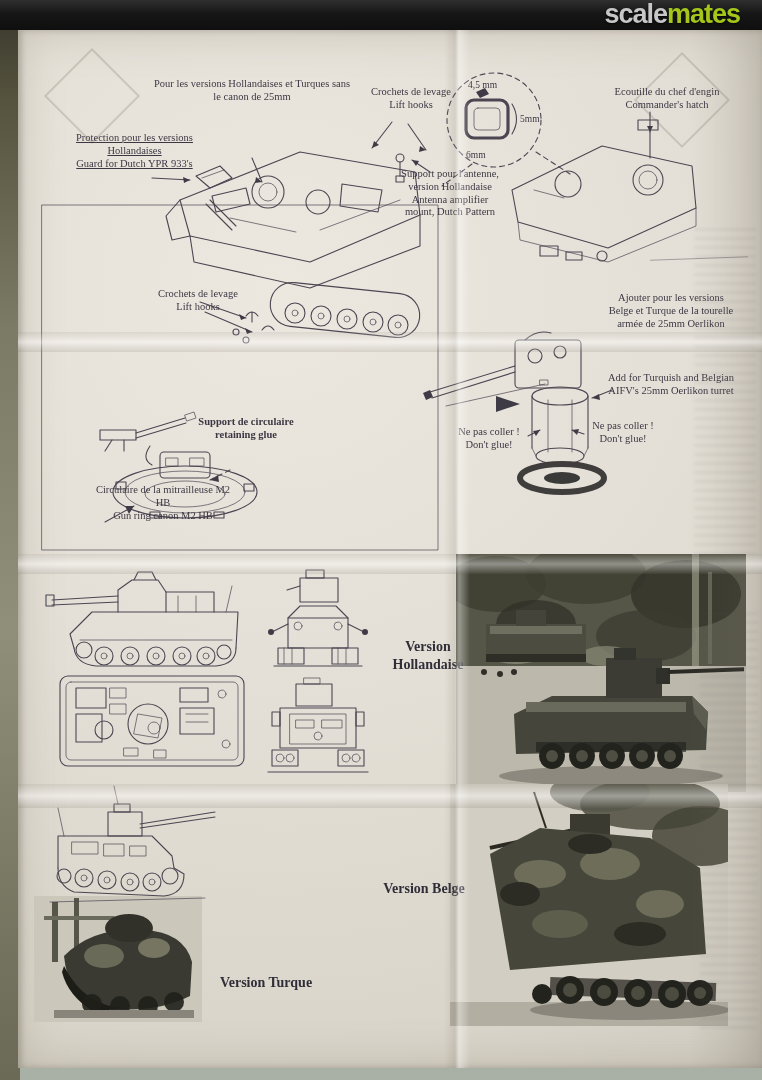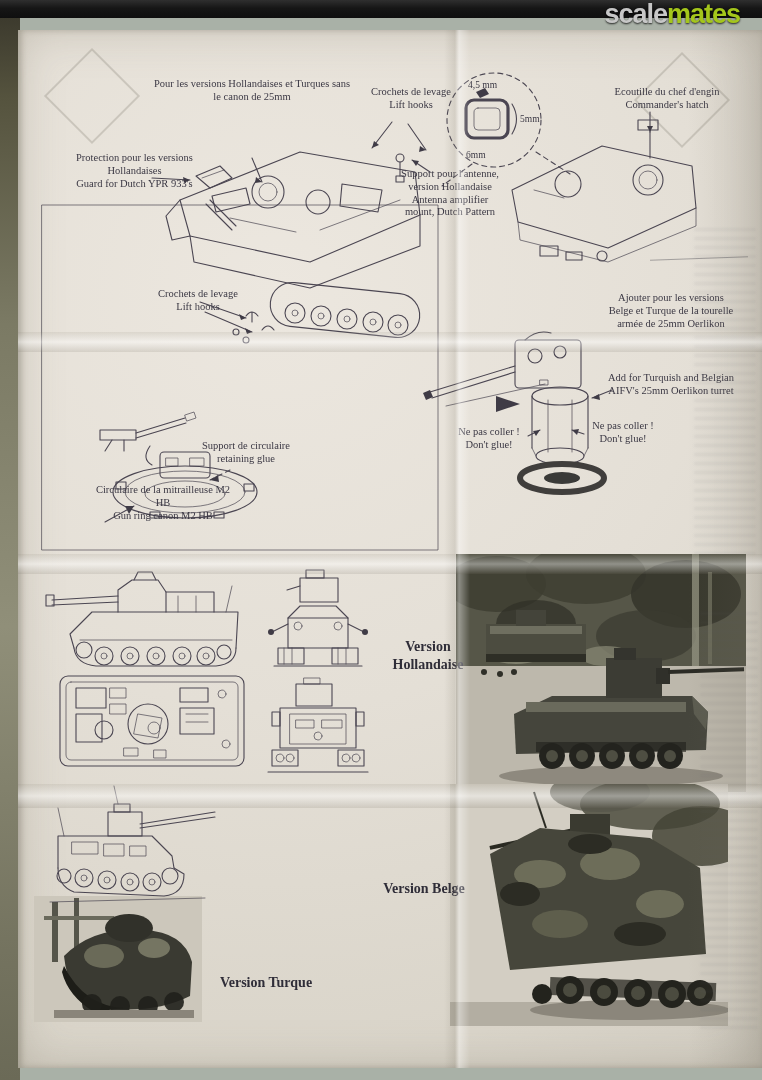--- a/index.html
+++ b/index.html
@@ -2,21 +2,21 @@
 <html><head>
 <meta charset="utf-8">
 <style>
   html,body{margin:0;padding:0;background:#9aa195;}
   .page{position:relative;width:762px;height:1080px;overflow:hidden;background:#a9b1a7;font-family:"Liberation Serif",serif;}
   .bg-left{position:absolute;left:0;top:0;width:20px;height:1080px;z-index:2;
     background:linear-gradient(180deg,#37352a 0%,#55533e 9%,#7b7a64 30%,#908f79 58%,#74735f 88%,#6b6a57 100%);}
   .paper{position:absolute;left:18px;top:30px;width:744px;height:1038px;z-index:3;
     background:radial-gradient(130% 90% at 35% 25%, #ece7df 0%, #e4dfd6 45%, #dad5ca 82%, #d0cbc0 100%);
     box-shadow:inset 0 0 46px rgba(118,110,94,.28), inset 3px 0 6px rgba(90,85,70,.35);}
-  .header{position:absolute;left:0;top:0;width:762px;height:18px;z-index:30;
+  .header{position:absolute;left:0;top:0;width:762px;height:30px;z-index:30;
     background:linear-gradient(180deg,#2f2f2f 0%,#161616 45%,#0f0f0f 100%);}
   .logo{position:absolute;right:22px;top:-1px;font-family:"Liberation Sans",sans-serif;
     font-weight:700;font-size:27px;letter-spacing:-1px;line-height:30px;}
   .logo .s1{color:#c7c7c7;text-shadow:0 1px 2px rgba(0,0,0,.8);}
   .logo .s2{color:#a4c61b;text-shadow:0 1px 2px rgba(0,0,0,.8);}
   .note{position:absolute;z-index:10;color:#3b3844;font-size:10.5px;line-height:1.22;text-align:center;}
   .caption{position:absolute;z-index:10;color:#2f2d38;font-size:14px;font-weight:600;line-height:1.3;text-align:center;}
   .dim{position:absolute;z-index:10;color:#3b3844;font-size:9.5px;}
   .crease{position:absolute;z-index:18;pointer-events:none;}
   .crease-v{background:linear-gradient(90deg,rgba(255,255,255,0) 0%,rgba(118,112,96,.17) 42%,rgba(255,255,255,.40) 58%,rgba(255,255,255,0) 100%);}
@@ -394,21 +394,21 @@
         <circle cx="188" cy="209" r="7"></circle>
         <circle cx="222" cy="210" r="7"></circle>
         <circle cx="250" cy="209" r="6"></circle>
     </g>
   </svg>
 
   <div class="note" style="left:152px;top:78px;width:200px;">
     <div>Pour les versions Hollandaises et Turques sans le canon de 25mm</div>
   </div>
 
-  <div class="note" style="left:52px;top:152px;width:165px;">
+  <div class="note" style="left:52px;top:132px;width:165px;text-decoration:underline;">
     <div>Protection pour les versions Hollandaises</div>
     <div>Guard for Dutch YPR 933's</div>
   </div>
 
   <div class="note" style="left:368px;top:86px;width:86px;">
     <div>Crochets de levage</div>
     <div>Lift hooks</div>
   </div>
 
   <div class="note" style="left:592px;top:86px;width:150px;">
@@ -439,21 +439,21 @@
 
   <div class="note" style="left:450px;top:426px;width:78px;">
     <div>Ne pas coller !</div>
     <div>Don't glue!</div>
   </div>
   <div class="note" style="left:584px;top:420px;width:78px;">
     <div>Ne pas coller !</div>
     <div>Don't glue!</div>
   </div>
 
-  <div class="note" style="left:198px;top:440px;width:96px;">
+  <div class="note" style="left:198px;top:416px;width:96px;font-weight:bold;">
     <div>Support de circulaire</div>
     <div>retaining glue</div>
   </div>
 
   <div class="note" style="left:88px;top:484px;width:150px;">
     <div>Circulaire de la mitrailleuse M2 HB</div>
     <div>Gun ring canon M2 HB</div>
   </div>
 
   <div class="caption" style="left:372px;top:638px;width:112px;">Version Hollandaise</div>

